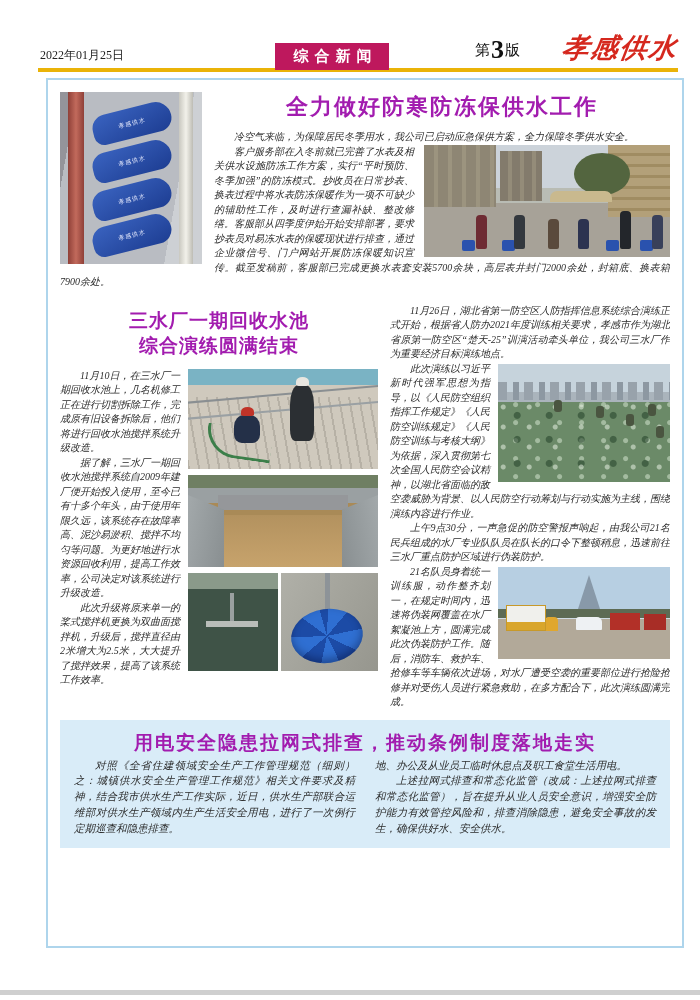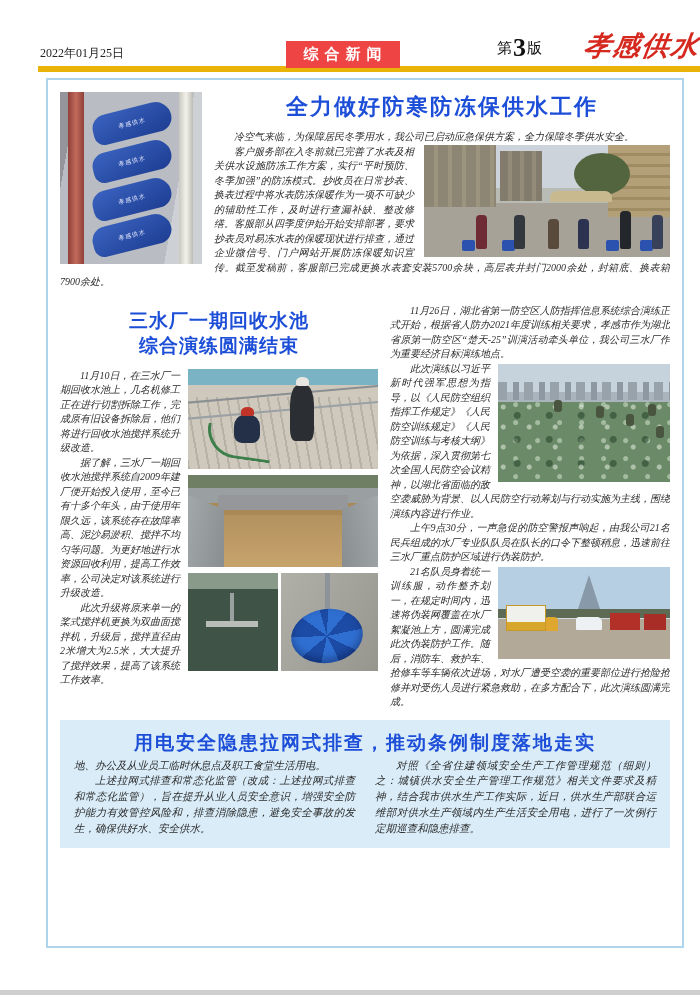--- a/index.html
+++ b/index.html
@@ -1,35 +1,35 @@
 <!DOCTYPE html>
 <html><head>
 <meta charset="utf-8">
 <style>
   * { margin:0; padding:0; box-sizing:border-box; }
   html,body { width:700px; height:1000px; overflow:hidden; }
   body { background:#ffffff; font-family:"Liberation Serif","DejaVu Serif",serif; color:#2b2b2b; }
 
   
-  .hdr { position:relative; margin:40px 0 0 38px; height:32px; border-bottom:6px solid #eab308; }
+  .hdr { position:relative; margin:40px 22px 0 38px; height:32px; border-bottom:4px solid #eab308; }
   .date { position:absolute; left:2px; bottom:4px; font-size:12px; color:#222; }
   .banner { position:absolute; left:46%; transform:translateX(-50%); bottom:-2px;
-            background:#ef4444; color:#fff; padding:4px 12px 4px 18px; font-size:15px; font-weight:bold;
+            background:#be185d; color:#fff; padding:4px 12px 4px 18px; font-size:15px; font-weight:bold;
             letter-spacing:6px; font-family:"Liberation Sans","DejaVu Sans",sans-serif; }
   .ed { position:absolute; right:158px; bottom:3px; font-size:15px; color:#111; }
   .ed .num { font-size:26px; font-weight:bold; vertical-align:-3px; padding:0 1px; }
   .masthead { position:absolute; right:0; bottom:2px; font-size:27px; font-weight:bold; font-style:italic;
               color:#d5281e; font-family:"DejaVu Serif",serif; transform:skewX(-8deg); letter-spacing:2px; }
 
   
   .content { margin:6px 16px 0 46px; border:2px solid #aed5ec; padding:10px 12px; height:870px; overflow:hidden; background:#fff; }
 
   p { font-size:10px; line-height:1.45; text-align:justify; color:#2b2b2b;font-style:italic; }
   .ind { text-indent:2em; }
-  h1,h2 { font-family:"Liberation Sans","DejaVu Sans",sans-serif; color:#1d4ed8; }
+  h1,h2 { font-family:"Liberation Sans","DejaVu Sans",sans-serif; color:#a21caf; }
 
   
   .a1 { overflow:hidden; }
   .a1 h1 { font-size:22px; letter-spacing:2px; text-align:center; margin:2px 0 8px; }
 
   .photo { position:relative; overflow:hidden; background:#ccc; }
 
   .p-meters { float:left; width:142px; height:172px; margin:2px 12px 5px 0;
               background:linear-gradient(100deg,#94949a 0 10%,#b9bcc2 10% 78%,#cdd0d4 78% 100%); }
   .pipe-red { position:absolute; left:8px; top:0; width:16px; height:100%;
@@ -229,26 +229,26 @@
           <div class="tkR2"></div>
         </div>
         <p class="ind">21名队员身着统一训练服，动作整齐划一，在规定时间内，迅速将伪装网覆盖在水厂絮凝池上方，圆满完成此次伪装防护工作。随后，消防车、救护车、抢修车等车辆依次进场，对水厂遭受空袭的重要部位进行抢险抢修并对受伤人员进行紧急救助，在多方配合下，此次演练圆满完成。</p>
       </section>
     </div>
 
     <section class="panel">
       <h2>用电安全隐患拉网式排查，推动条例制度落地走实</h2>
       <div class="pcols">
         <div class="pcol">
+          <p class="ind">对照《全省住建领域安全生产工作管理规范（细则）之：城镇供水安全生产管理工作规范》相关文件要求及精神，结合我市供水生产工作实际，近日，供水生产部联合运维部对供水生产领域内生产生活安全用电，进行了一次例行定期巡查和隐患排查。</p>
+
+        </div>
+        <div class="pcol">
           <p>地、办公及从业员工临时休息点及职工食堂生活用电。</p>
           <p class="ind">上述拉网式排查和常态化监管（改成：上述拉网式排查和常态化监管），旨在提升从业人员安全意识，增强安全防护能力有效管控风险和，排查消除隐患，避免安全事故的发生，确保供好水、安全供水。</p>
         </div>
-        <div class="pcol">
-          <p class="ind">对照《全省住建领域安全生产工作管理规范（细则）之：城镇供水安全生产管理工作规范》相关文件要求及精神，结合我市供水生产工作实际，近日，供水生产部联合运维部对供水生产领域内生产生活安全用电，进行了一次例行定期巡查和隐患排查。</p>
-
-        </div>
       </div>
     </section>
 
   </div>
 
   <div class="pagefoot"></div>
 </div>
 
 </body></html>

